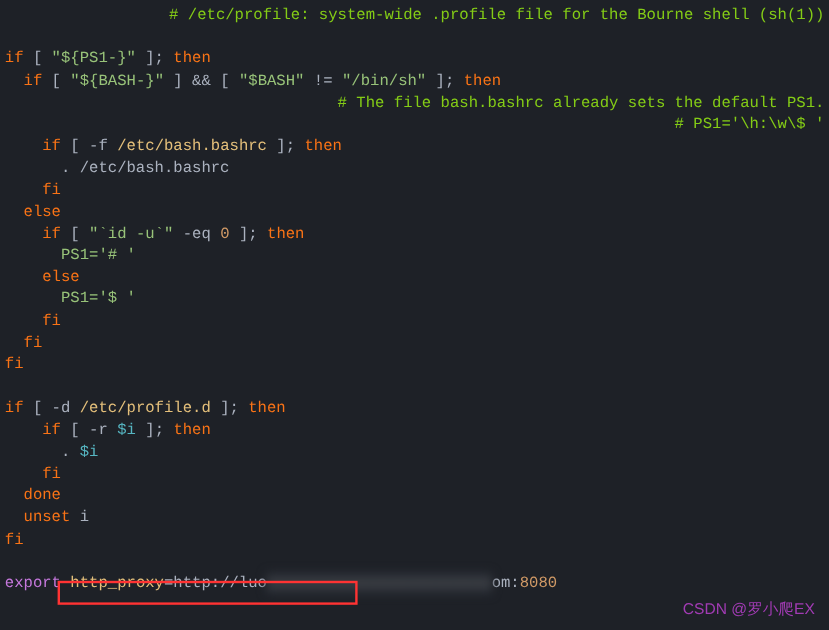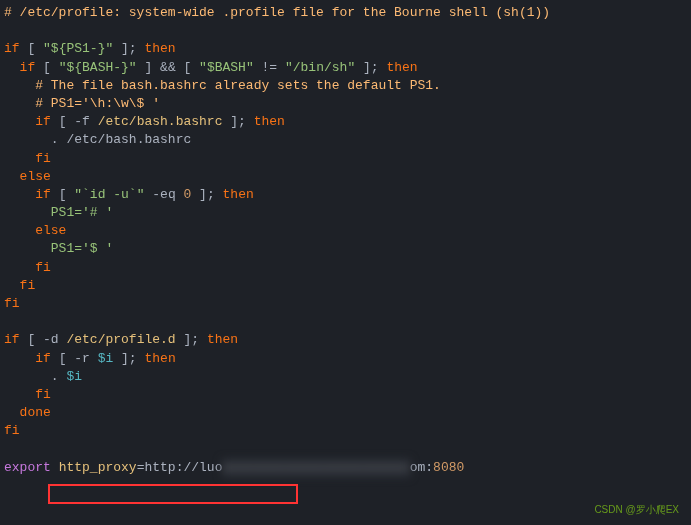--- a/index.html
+++ b/index.html
@@ -15,39 +15,39 @@
       padding: 4px;
       width: 691px;
       height: 525px;
       overflow: hidden;
       position: relative;
     }
     .line {
       white-space: pre;
       color: #abb2bf;
     }
-    .comment { color: #fdba74; }
+    .comment { color: #84cc16; text-align: right; }
     .keyword-blue { color: #f97316; }
     .string { color: #98c379; }
     .variable { color: #56b6c2; }
     .number { color: #d19a66; }
     .path { color: #e5c07b; }
     .export-key { color: #c678dd; }
     .port { color: #d19a66; }
     .highlight-box {
       border: 2px solid #ff3333;
       position: absolute;
       pointer-events: none;
     }
     .watermark {
       position: absolute;
       bottom: 8px;
       right: 12px;
-      color: #84cc16;
-      font-size: 10px;
+      color: #d946ef;
+      font-size: 13px;
       font-family: sans-serif;
       opacity: 0.7;
     }
     .blur {
       filter: blur(4px);
       display: inline-block;
       background: #2a2e36;
       color: #666;
     }
   </style>
@@ -71,20 +71,21 @@
 <div class="line">      <span class="string">PS1='$ '</span></div>
 <div class="line">    <span class="keyword-blue">fi</span></div>
 <div class="line">  <span class="keyword-blue">fi</span></div>
 <div class="line"><span class="keyword-blue">fi</span></div>
 <div class="line"> </div>
 <div class="line"><span class="keyword-blue">if</span> [ <span>-d</span> <span class="path">/etc/profile.d</span> ]; <span class="keyword-blue">then</span></div>
 <div class="line">    <span class="keyword-blue">if</span> [ <span>-r</span> <span class="variable">$i</span> ]; <span class="keyword-blue">then</span></div>
 <div class="line">      . <span class="variable">$i</span></div>
 <div class="line">    <span class="keyword-blue">fi</span></div>
 <div class="line">  <span class="keyword-blue">done</span></div>
+<div class="line">  <span class="keyword-blue">unset</span> <span>i</span></div>
 <div class="line"><span class="keyword-blue">fi</span></div>
 <div class="line"> </div>
 <div class="line"><span class="export-key">export</span> <span class="path">http_proxy</span><span>=http://luo</span><span class="blur">xxxxxxxxxxxxxxxxxxxxxxxx</span><span>om:</span><span class="port">8080</span></div>
 
 </div>
 
 <div class="highlight-box" style="left:48px; top:484px; width:250px; height:20px;"></div>
 
 <div class="watermark">CSDN @罗小爬EX</div>
 

